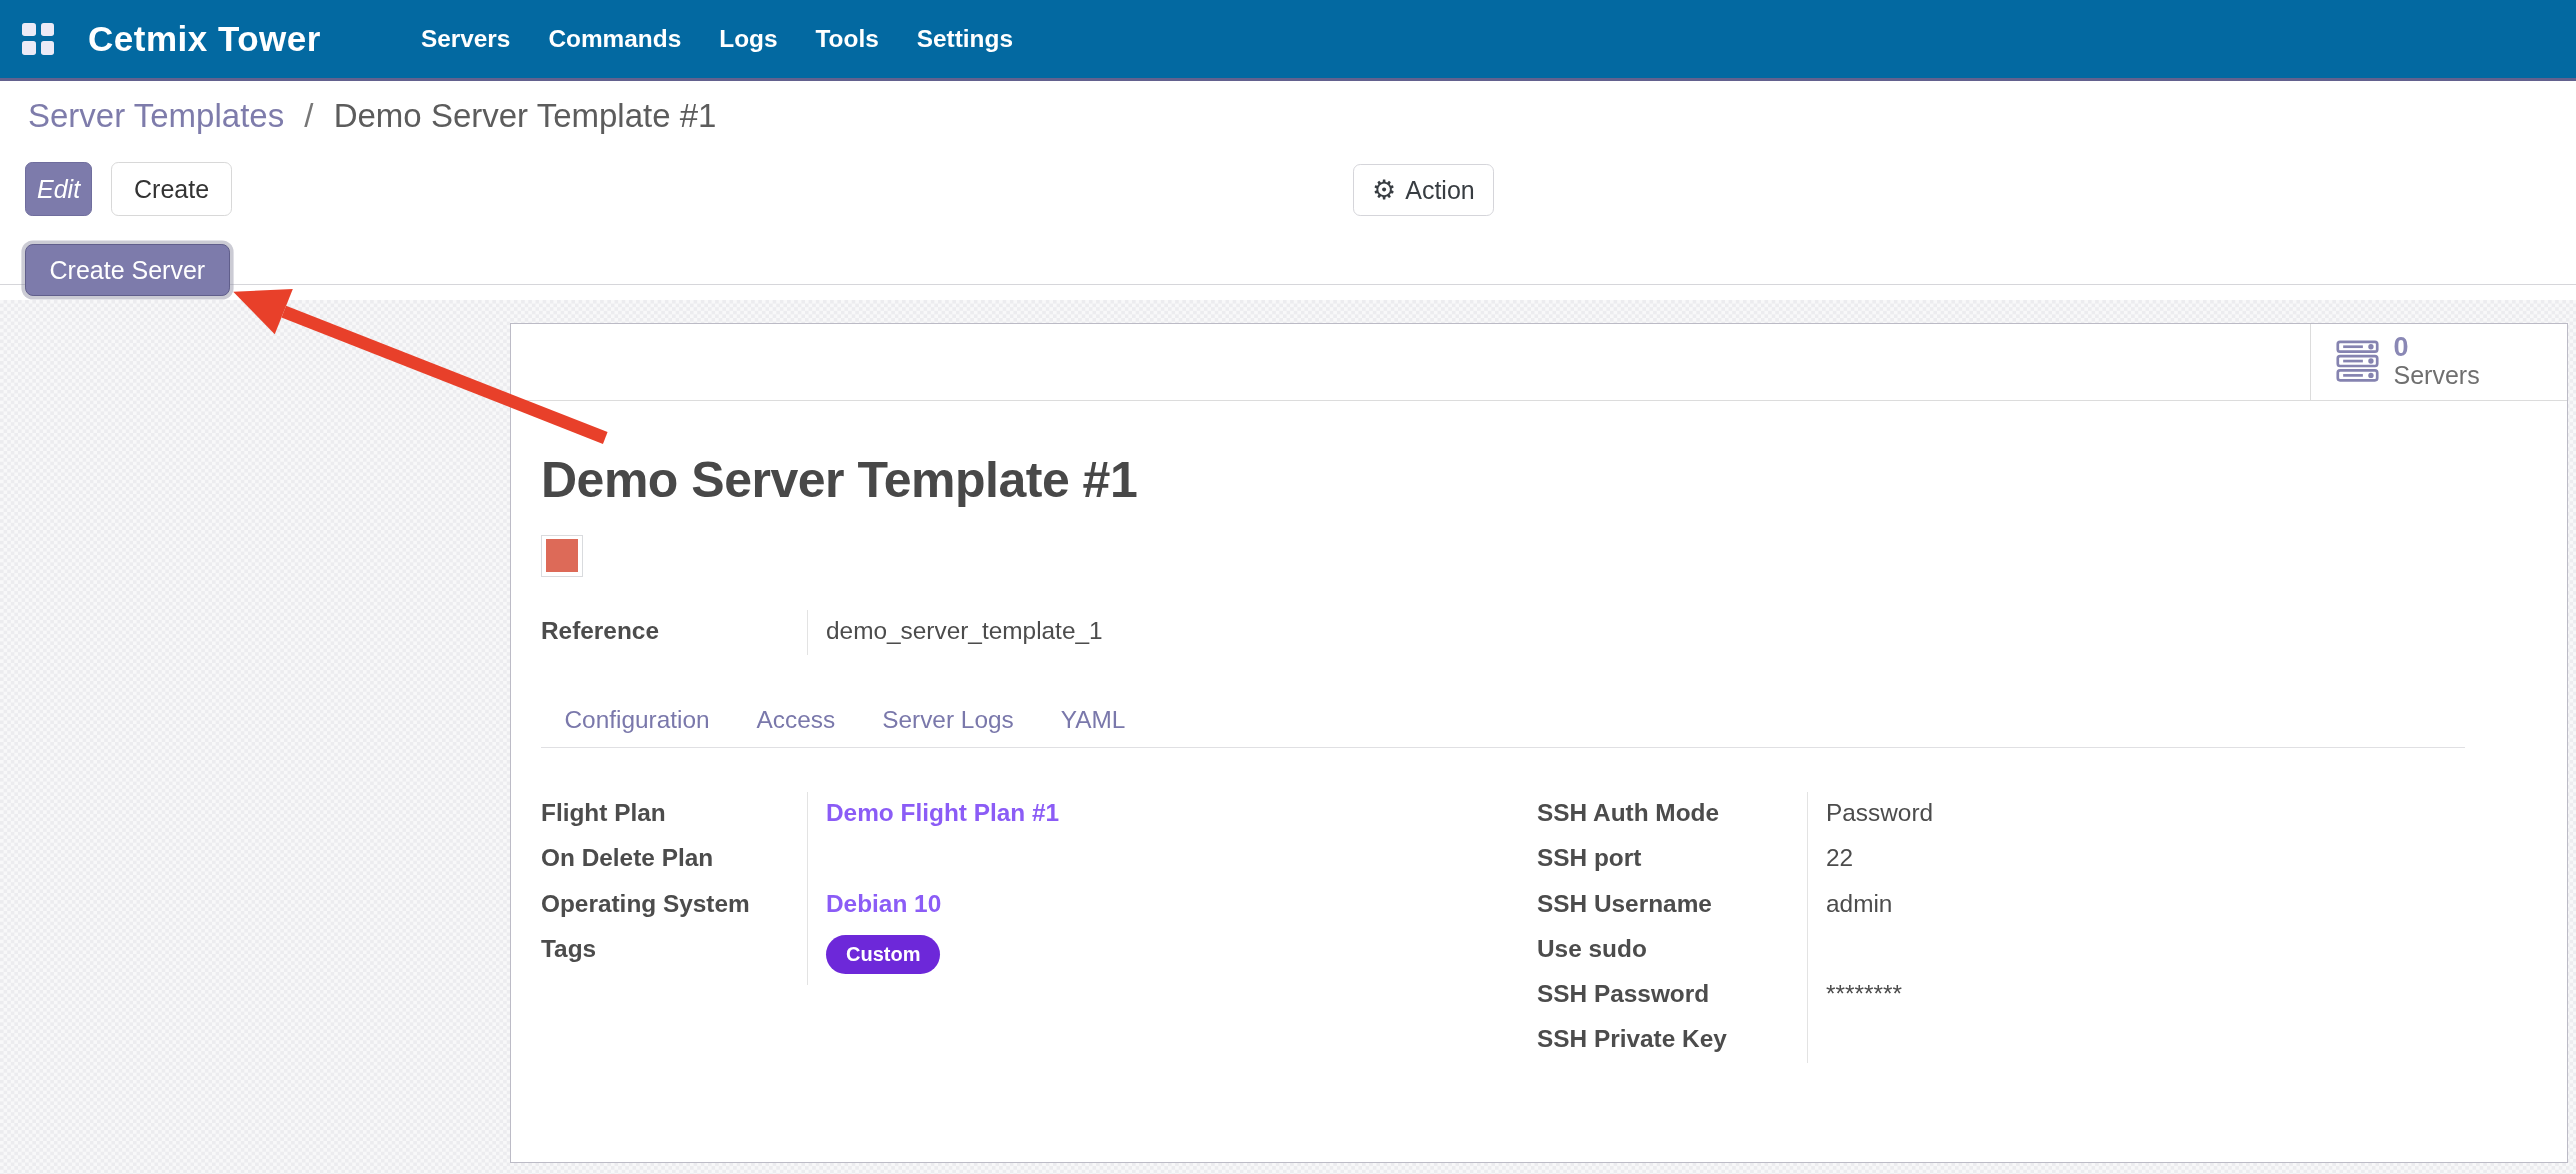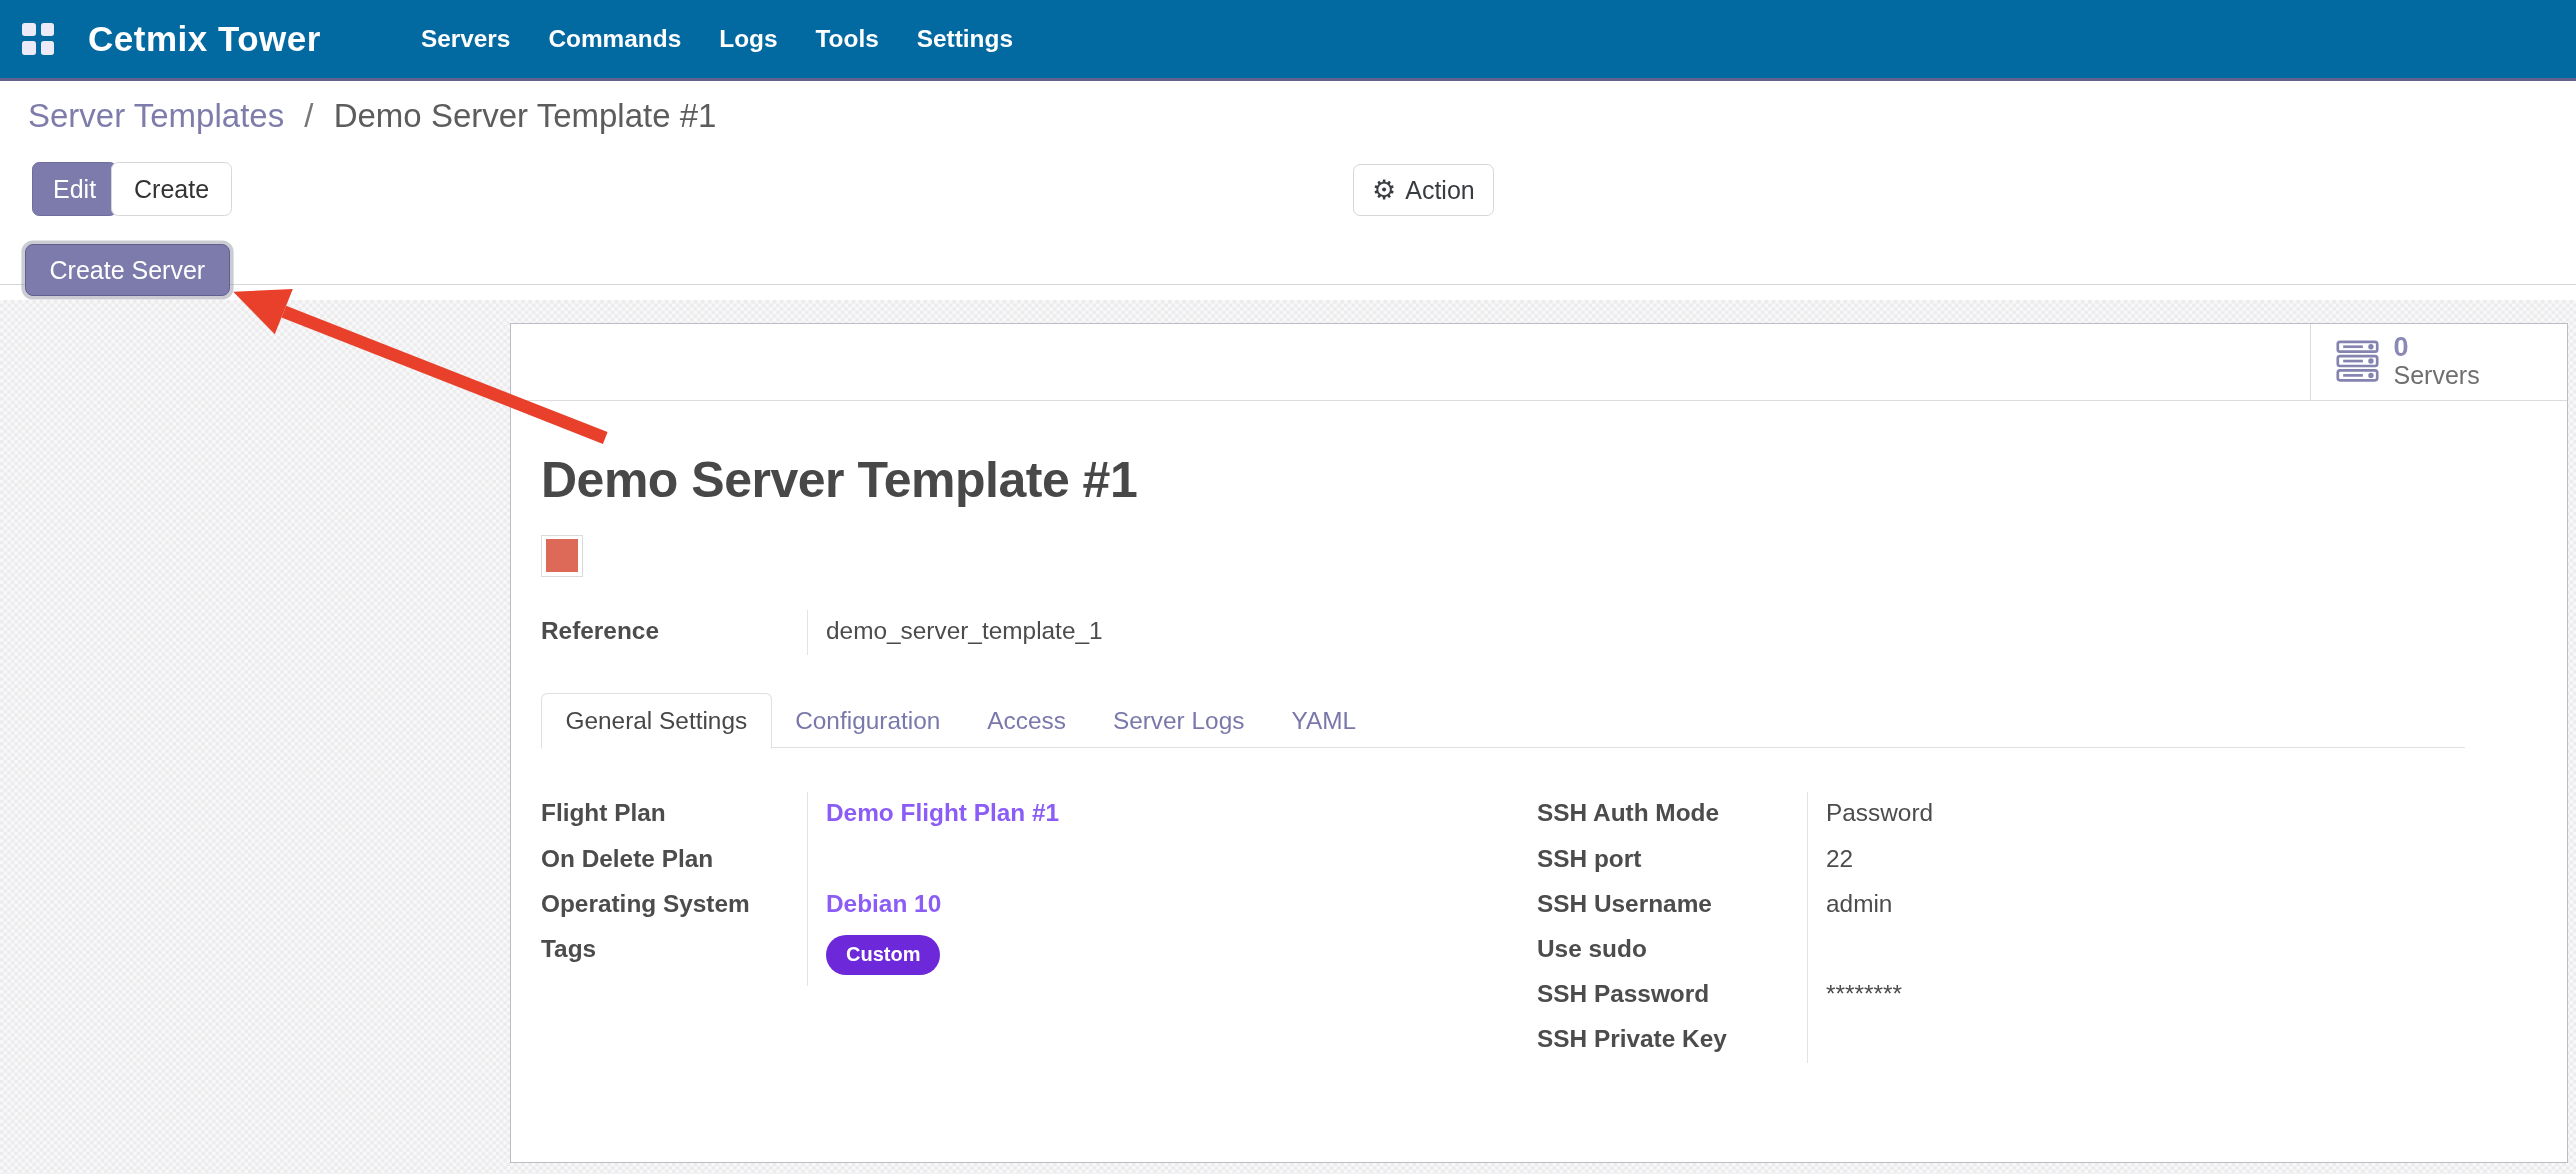--- a/index.html
+++ b/index.html
@@ -18,22 +18,22 @@
 
   
   .control-panel{position:absolute;top:81px;left:0;width:100%;height:161px;background:#ffffff;
                  border-bottom:1.8px solid #dcdce0;box-sizing:border-box;}
   .breadcrumb{position:absolute;left:28px;top:16.3px;font-size:33px;white-space:nowrap;}
   .breadcrumb .bc-parent{color:#7e7cab;cursor:pointer;}
   .breadcrumb .bc-sep{color:#777777;margin:0 11px;}
   .breadcrumb .bc-current{color:#5c5c5c;}
   .btn{display:inline-flex;align-items:center;justify-content:center;font-size:25px;
        border-radius:7.2px;cursor:pointer;box-sizing:border-box;white-space:nowrap;}
-  .btn-edit{position:absolute;left:32px;top:81px;height:54px;padding:0 20px;
-            background:#7d7bab;border:0.9px solid #6f6d9d;color:#ffffff;}
+  .btn-edit{position:absolute;left:25px;top:81px;height:54px;padding:0 11px;
+            background:#7d7bab;border:0.9px solid #6f6d9d;color:#ffffff;font-style:italic;}
   .btn-create{position:absolute;left:111px;top:81px;height:54px;padding:7px 22px;
               background:#ffffff;border:0.9px solid #d8d8d8;color:#333333;}
   .btn-action{position:absolute;left:1353px;top:83px;height:52px;padding:0 18px;
               background:#ffffff;border:0.9px solid #d5d5da;color:#383d42;gap:9px;}
   .gear{font-size:27px;line-height:1;color:#383d42;}
 
   
   .strip{position:absolute;top:237px;left:0;width:100%;height:48px;background:#ffffff;
          border-bottom:1.8px solid #d6d6da;box-sizing:border-box;}
   .btn-create-server{position:absolute;left:25px;top:7.2px;height:52px;padding:0 23.5px;
@@ -162,21 +162,20 @@
         </div>
 
         <div class="kv ref-group">
           <div class="kv-row">
             <div class="kv-label">Reference</div>
             <div class="kv-value">demo_server_template_1</div>
           </div>
         </div>
 
         <div class="tabs">
-          <div class="tab active">General Settings</div>
           <div class="tab">Configuration</div>
           <div class="tab">Access</div>
           <div class="tab">Server Logs</div>
           <div class="tab">YAML</div>
         </div>
 
         <div class="fields">
 
           <div class="kv left">
             <div class="kv-row">

